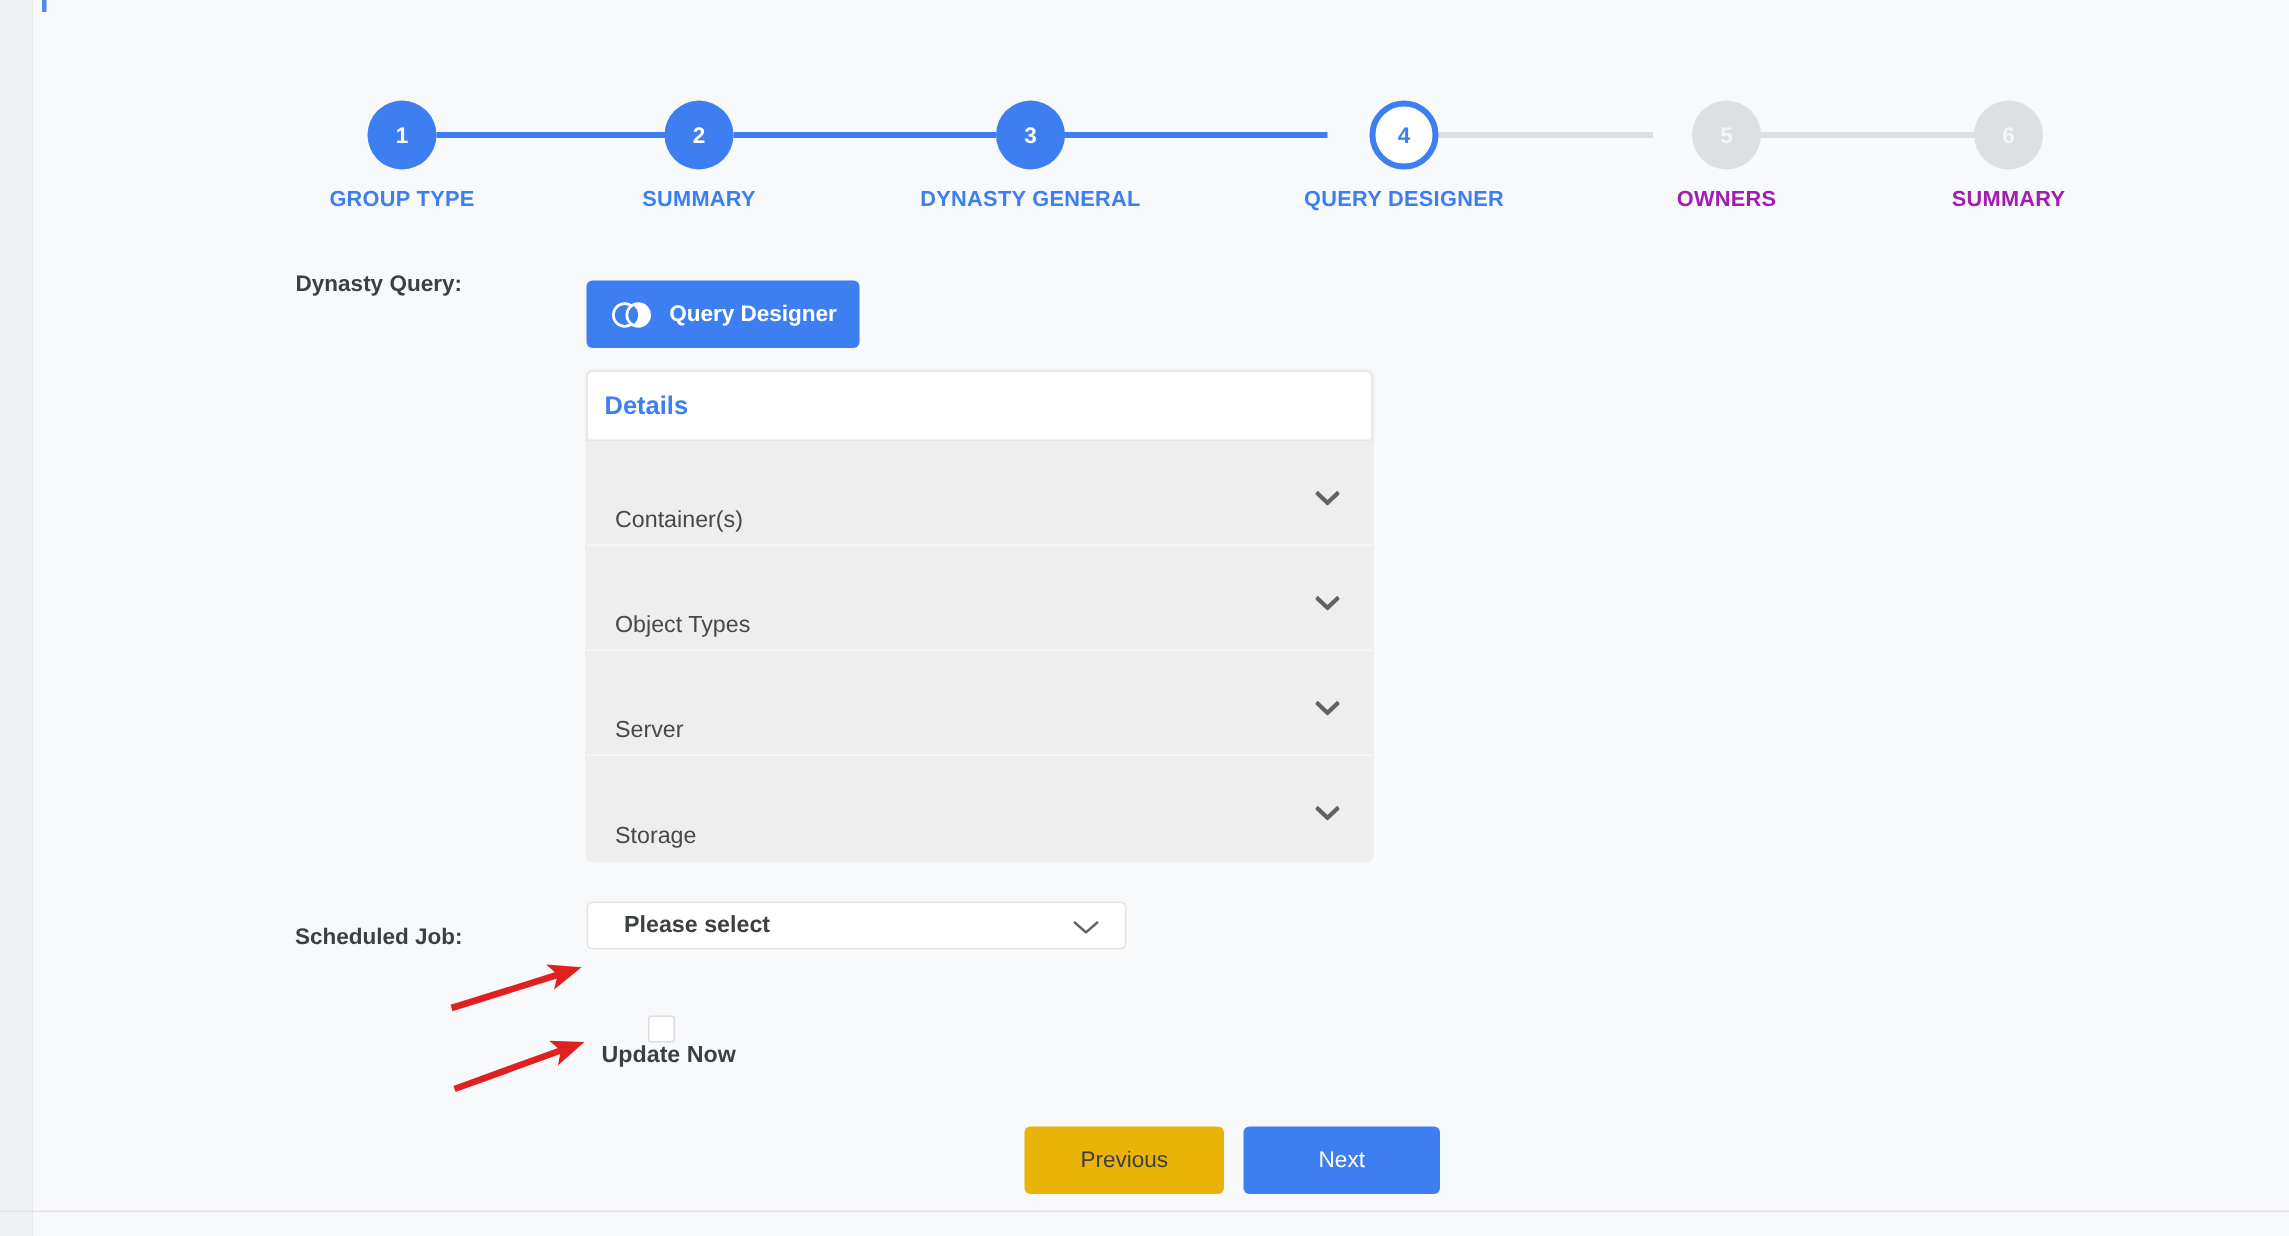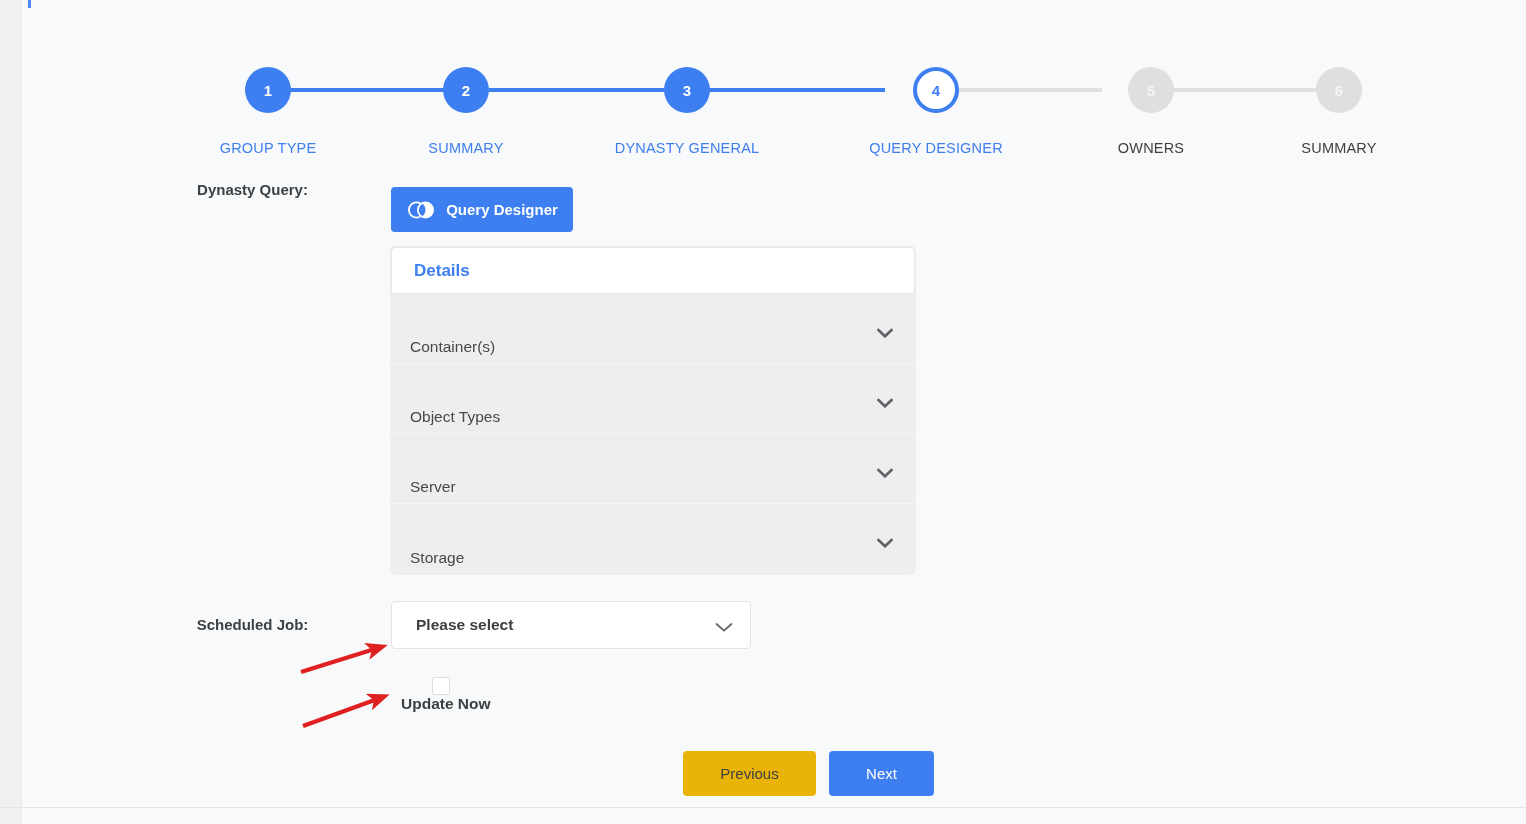--- a/index.html
+++ b/index.html
@@ -80,30 +80,30 @@
     background: #ffffff;
     border: 4px solid #3d7ef0;
     color: #3d7ef0;
   }
   .step-circle.todo {
     background: #dddfe1;
     color: #f4f5f6;
   }
   .step-label {
     position: absolute;
-    top: 73px;
+    top: 58px;
     left: 50%;
     transform: translateX(-50%);
     white-space: nowrap;
     font-size: 14.5px;
-    font-weight: normal;
+    font-weight: bold;
     letter-spacing: 0.2px;
   }
   .step-label.active { color: #3d7ef0; }
-  .step-label.inactive { color: #404040; }
+  .step-label.inactive { color: #a21caf; }
   .connector {
     position: absolute;
     top: 21px;
     height: 4px;
     z-index: 1;
   }
   .connector.done { background: #3d7ef0; }
   .connector.todo { background: #dddfe1; }
 
   
@@ -161,21 +161,21 @@
     box-shadow: 0 0 0 1px rgba(0,0,0,0.04);
   }
   #details-header {
     height: 47px;
     background: #ffffff;
     border: 1px solid #e6e6e6;
     border-radius: 4px 4px 0 0;
     box-sizing: border-box;
     display: flex;
     align-items: center;
-    padding-left: 22px;
+    padding-left: 11px;
     font-size: 17px;
     font-weight: bold;
     color: #3d7ef0;
   }
   .accordion-row {
     height: 70px;
     display: flex;
     align-items: center;
     justify-content: space-between;
     padding: 0 22px 0 19px;
@@ -194,21 +194,21 @@
     height: 10px;
     display: block;
   }
 
   
   #scheduled-job-select {
     position: absolute;
     left: 391px;
     top: 601px;
     width: 360px;
-    height: 48px;
+    height: 32px;
     background: #ffffff;
     border: 1px solid #e2e3e5;
     border-radius: 4px;
     box-sizing: border-box;
     display: flex;
     align-items: center;
     justify-content: space-between;
     padding: 0 16px 0 24px;
     cursor: pointer;
   }
@@ -257,21 +257,21 @@
     border-radius: 4px;
     font-size: 15px;
     color: #3c4043;
     font-family: "Liberation Sans", sans-serif;
     cursor: pointer;
   }
   #btn-next {
     position: absolute;
     left: 829px;
     top: 751px;
-    width: 105px;
+    width: 131px;
     height: 45px;
     background: #3d7ef0;
     border: none;
     border-radius: 4px;
     font-size: 15px;
     color: #ffffff;
     font-family: "Liberation Sans", sans-serif;
     cursor: pointer;
   }
 

